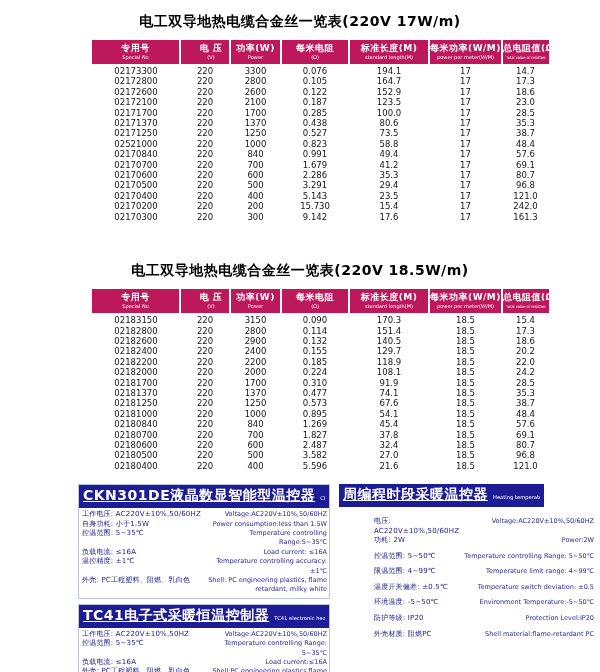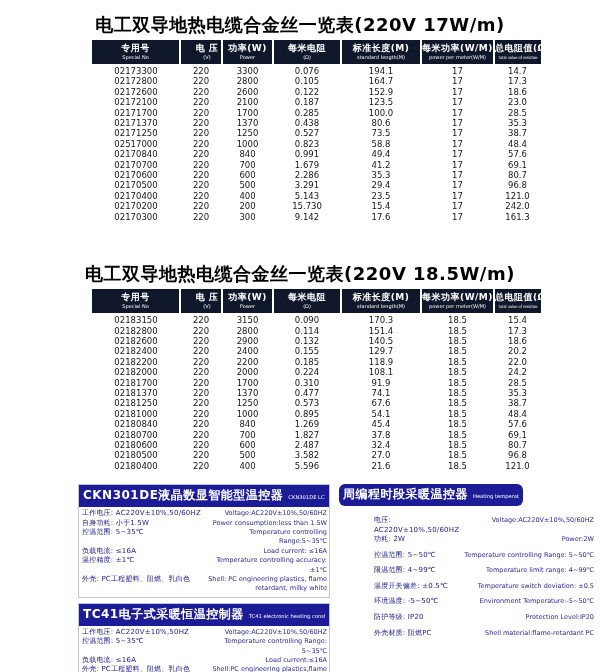--- a/index.html
+++ b/index.html
@@ -7,37 +7,37 @@
   body {
     width:600px; height:672px;
     font-family:"DejaVu Sans","Liberation Sans",sans-serif;
     overflow:hidden;
   }
   .page { position:relative; width:600px; height:672px; background:#fff; overflow:hidden; }
 
   .tbl-title {
     padding-top:13px;
     text-align:center;
-    font-size:18px; font-weight:bold; color:#000;
+    font-size:14px; font-weight:bold; color:#000;
     letter-spacing:0.5px;
     height:29px;
   }
   .tbl-title.t2 { padding-top:40px; height:56px; }
 
   .tablewrap { margin:11px 0 0 92px; width:438px; }
   table.alloy-table { border-collapse:collapse; table-layout:fixed; width:438px; }
   table.alloy-table th:nth-child(1){ width:88px; }
-  table.alloy-table th:nth-child(2){ width:42px;padding-left:12px; }
+  table.alloy-table th:nth-child(2){ width:50px;padding-left:12px; }
   table.alloy-table th:nth-child(3){ width:51px;margin-left:20px; }
   table.alloy-table th:nth-child(4){ width:68px; }
   table.alloy-table th:nth-child(5){ width:80px; }
   table.alloy-table th:nth-child(6){ width:73px; }
   table.alloy-table th:nth-child(7){ width:47px; }
   table.alloy-table th {
-    background:#0f172a; color:#fff; font-weight:bold;
+    background:#be185d; color:#fff; font-weight:bold;
     padding:3px 0 3px; vertical-align:middle; text-align:center;
   }
   table.alloy-table th + th { border-left:2px solid #fff; }
   .th-cn { font-size:9px; line-height:11px; letter-spacing:0.5px; white-space:nowrap; overflow:hidden; }
   .th-en { font-size:5px; font-weight:normal; line-height:7px; white-space:nowrap; overflow:hidden; }
   table.alloy-table th:nth-child(7) .th-en { font-size:4.2px; transform:scaleX(0.85); }
   table.alloy-table td {
     font-size:8.5px; color:#141414; text-align:center;
     height:10.4px; line-height:10.4px; padding:0;
     white-space:nowrap; overflow:hidden;
@@ -49,23 +49,23 @@
   .col-right { flex:1; }
 
   .spec-box { background:#fff; }
   .col-left .spec-box { border:1px solid #bcc4e4; }
   .spec-box + .spec-box { margin-top:5px; }
   .spec-header {
     display:flex; align-items:baseline; gap:5px;
     background:#1c1c96; color:#fff; padding:2px 4px 3px;
     white-space:nowrap; overflow:hidden;
   }
-  .sb-cn { font-size:12px; font-weight:bold; letter-spacing:0.5px; flex:0 0 auto; }
+  .sb-cn { font-size:14px; font-weight:bold; letter-spacing:0.5px; flex:0 0 auto;text-decoration:underline; }
   .sb-en { font-size:5.2px; overflow:hidden; }
-  .col-right .spec-header { width:184px;border-radius:6px; }
+  .col-right .spec-header { width:205px; }
 
   .spec-body { padding:2px 2px 3px 3px; }
   .col-right .spec-body { padding-top:10px; }
   .spec-row { display:flex; align-items:flex-start; }
   .row-cn { flex:0 0 50%; font-size:7px; line-height:9.4px; color:#20208c; letter-spacing:0.2px; }
   .row-en { flex:1; font-size:6.5px; line-height:9.4px; color:#2a2a96;text-align:right; }
   .spaced .spec-row { min-height:15.6px; }
   .spaced .row-cn { flex:0 0 46%;padding-left:32px; }
 </style>
 </head>
@@ -167,21 +167,21 @@
           <tr>
             <td>02171250</td>
             <td>220</td>
             <td>1250</td>
             <td>0.527</td>
             <td>73.5</td>
             <td>17</td>
             <td>38.7</td>
           </tr>
           <tr>
-            <td>02517000</td>
+            <td>02521000</td>
             <td>220</td>
             <td>1000</td>
             <td>0.823</td>
             <td>58.8</td>
             <td>17</td>
             <td>48.4</td>
           </tr>
           <tr>
             <td>02170840</td>
             <td>220</td>

